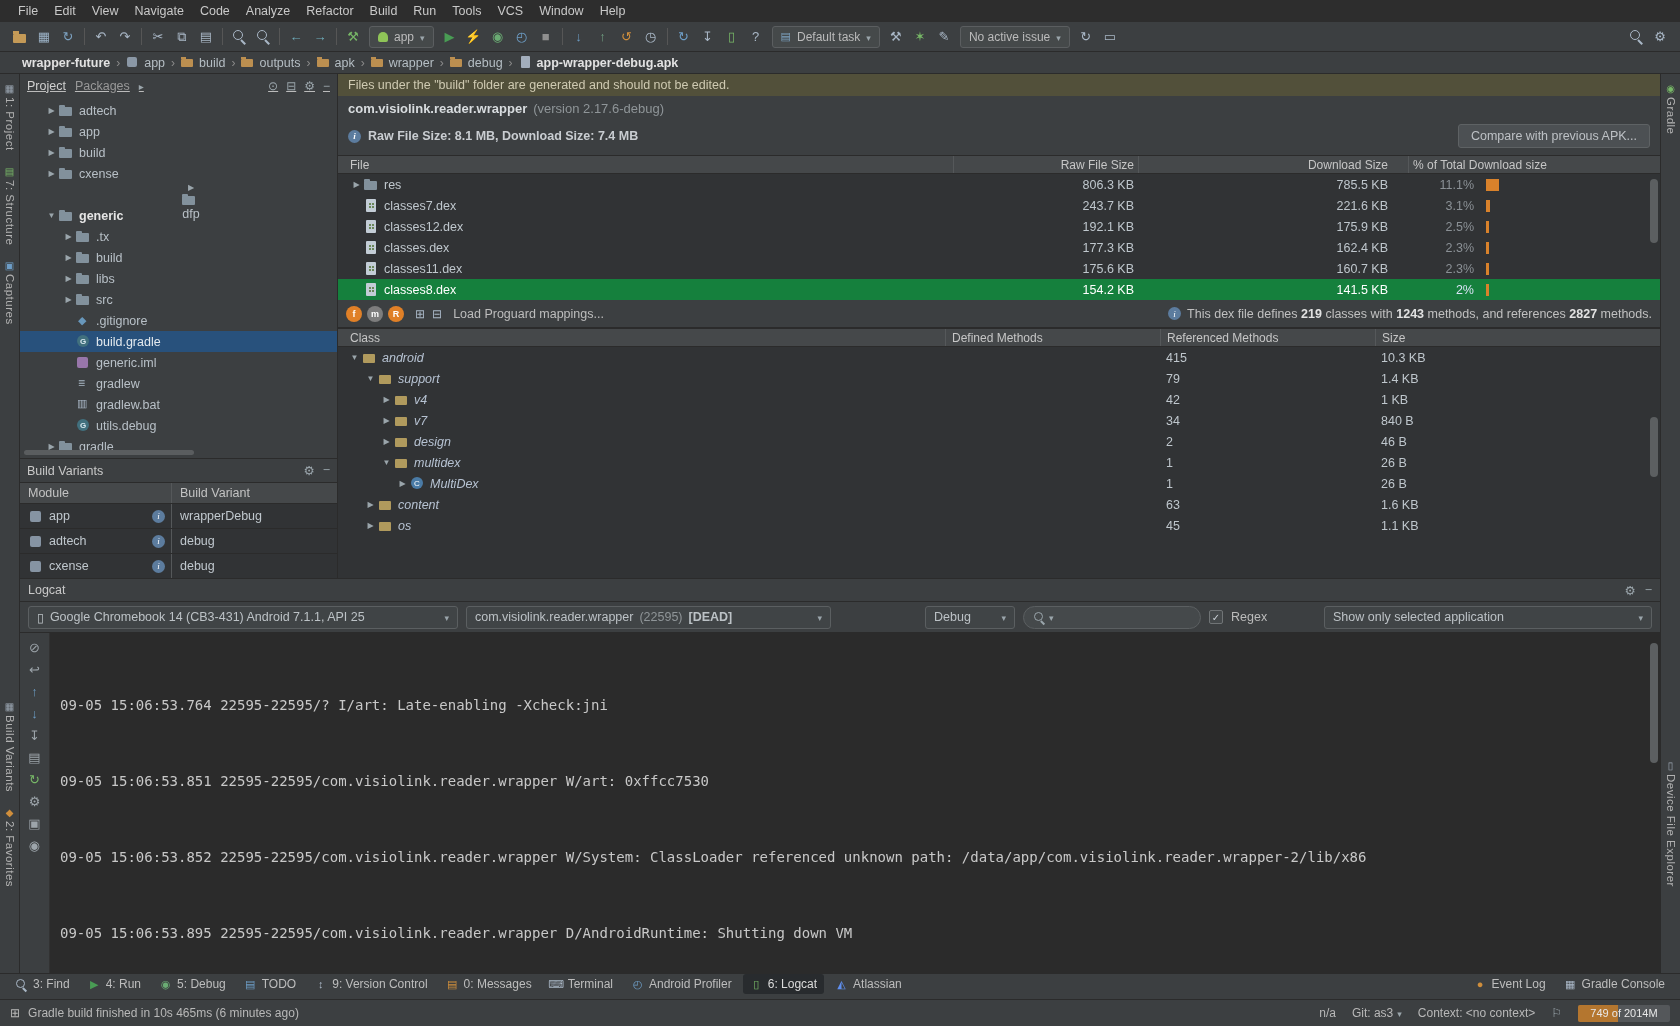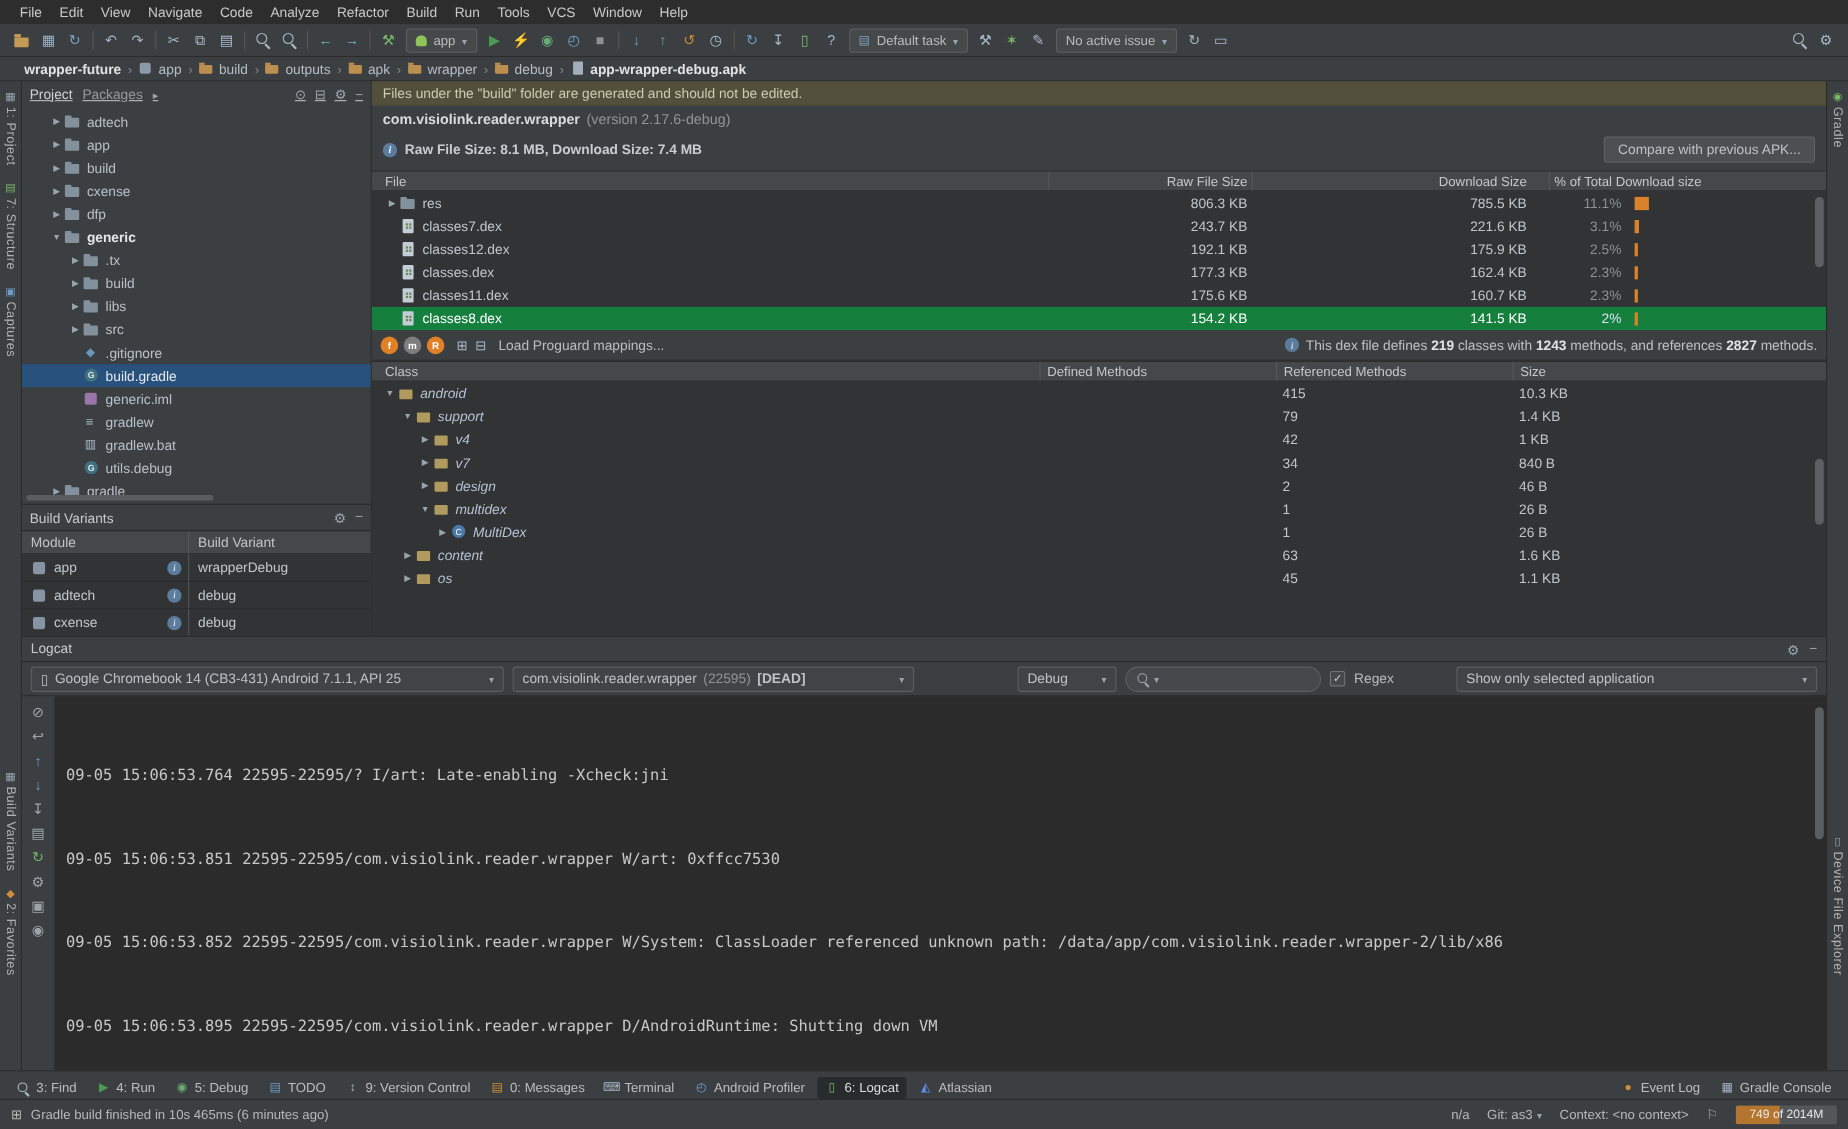--- a/index.html
+++ b/index.html
@@ -178,21 +178,21 @@
   .lc-gutter{width:30px;flex:none;background:#3c3f41;border-right:1px solid #323232;display:flex;
     flex-direction:column;align-items:center;padding-top:8px;gap:9px;font-size:13px;}
   .gico{line-height:1;}
   .lc-log{flex:1;padding:6px 0 0 10px;font-family:"DejaVu Sans Mono",monospace;font-size:14px;
     line-height:19px;color:#c8c8c8;white-space:pre;overflow:hidden;}
   .log-line{height:19px;}
   .log-link{text-decoration:underline;}
 
   
   .tooltabs{position:absolute;left:0;top:973px;width:100%;height:26px;background:#3c3f41;border-top:1px solid #2b2b2b;
-    display:flex;align-items:flex-end;padding:0 8px;font-size:12px;color:#bdbdbd;}
+    display:flex;align-items:flex-start;padding:0 8px;font-size:12px;color:#bdbdbd;}
   .ttabs-left,.ttabs-right{display:flex;align-items:center;gap:4px;}
   .ttabs-right{margin-left:auto;}
   .ttab{display:inline-flex;align-items:center;gap:5px;padding:3px 7px;border-radius:3px;}
   .ttab.active{background:#282b2e;color:#dcdcdc;}
   .ticon{display:inline-flex;align-items:center;justify-content:center;width:13px;height:13px;font-size:11px;position:relative;line-height:1;}
 
   
   .statusbar{position:absolute;left:0;top:999px;width:100%;height:27px;background:#3c3f41;border-top:1px solid #2b2b2b;
     display:flex;align-items:center;padding:0 10px;gap:8px;font-size:12px;color:#b8b8b8;}
   .sb-left{display:flex;align-items:center;gap:8px;}
@@ -508,21 +508,21 @@
           <span class="tico folder"></span>
           <span class="tlabel">build</span>
         </div>
 
         <div class="trow" style="padding-left: 25px;">
           <span class="tarrow collapsed"></span>
           <span class="tico folder"></span>
           <span class="tlabel">cxense</span>
         </div>
 
-        <div class="trow" style="padding-left: 25px;">
+        <div class="trow" style="padding-left: 25px; flex-direction: column;">
           <span class="tarrow collapsed"></span>
           <span class="tico folder"></span>
           <span class="tlabel">dfp</span>
         </div>
 
         <div class="trow bold" style="padding-left: 25px;">
           <span class="tarrow expanded"></span>
           <span class="tico folder"></span>
           <span class="tlabel">generic</span>
         </div>

